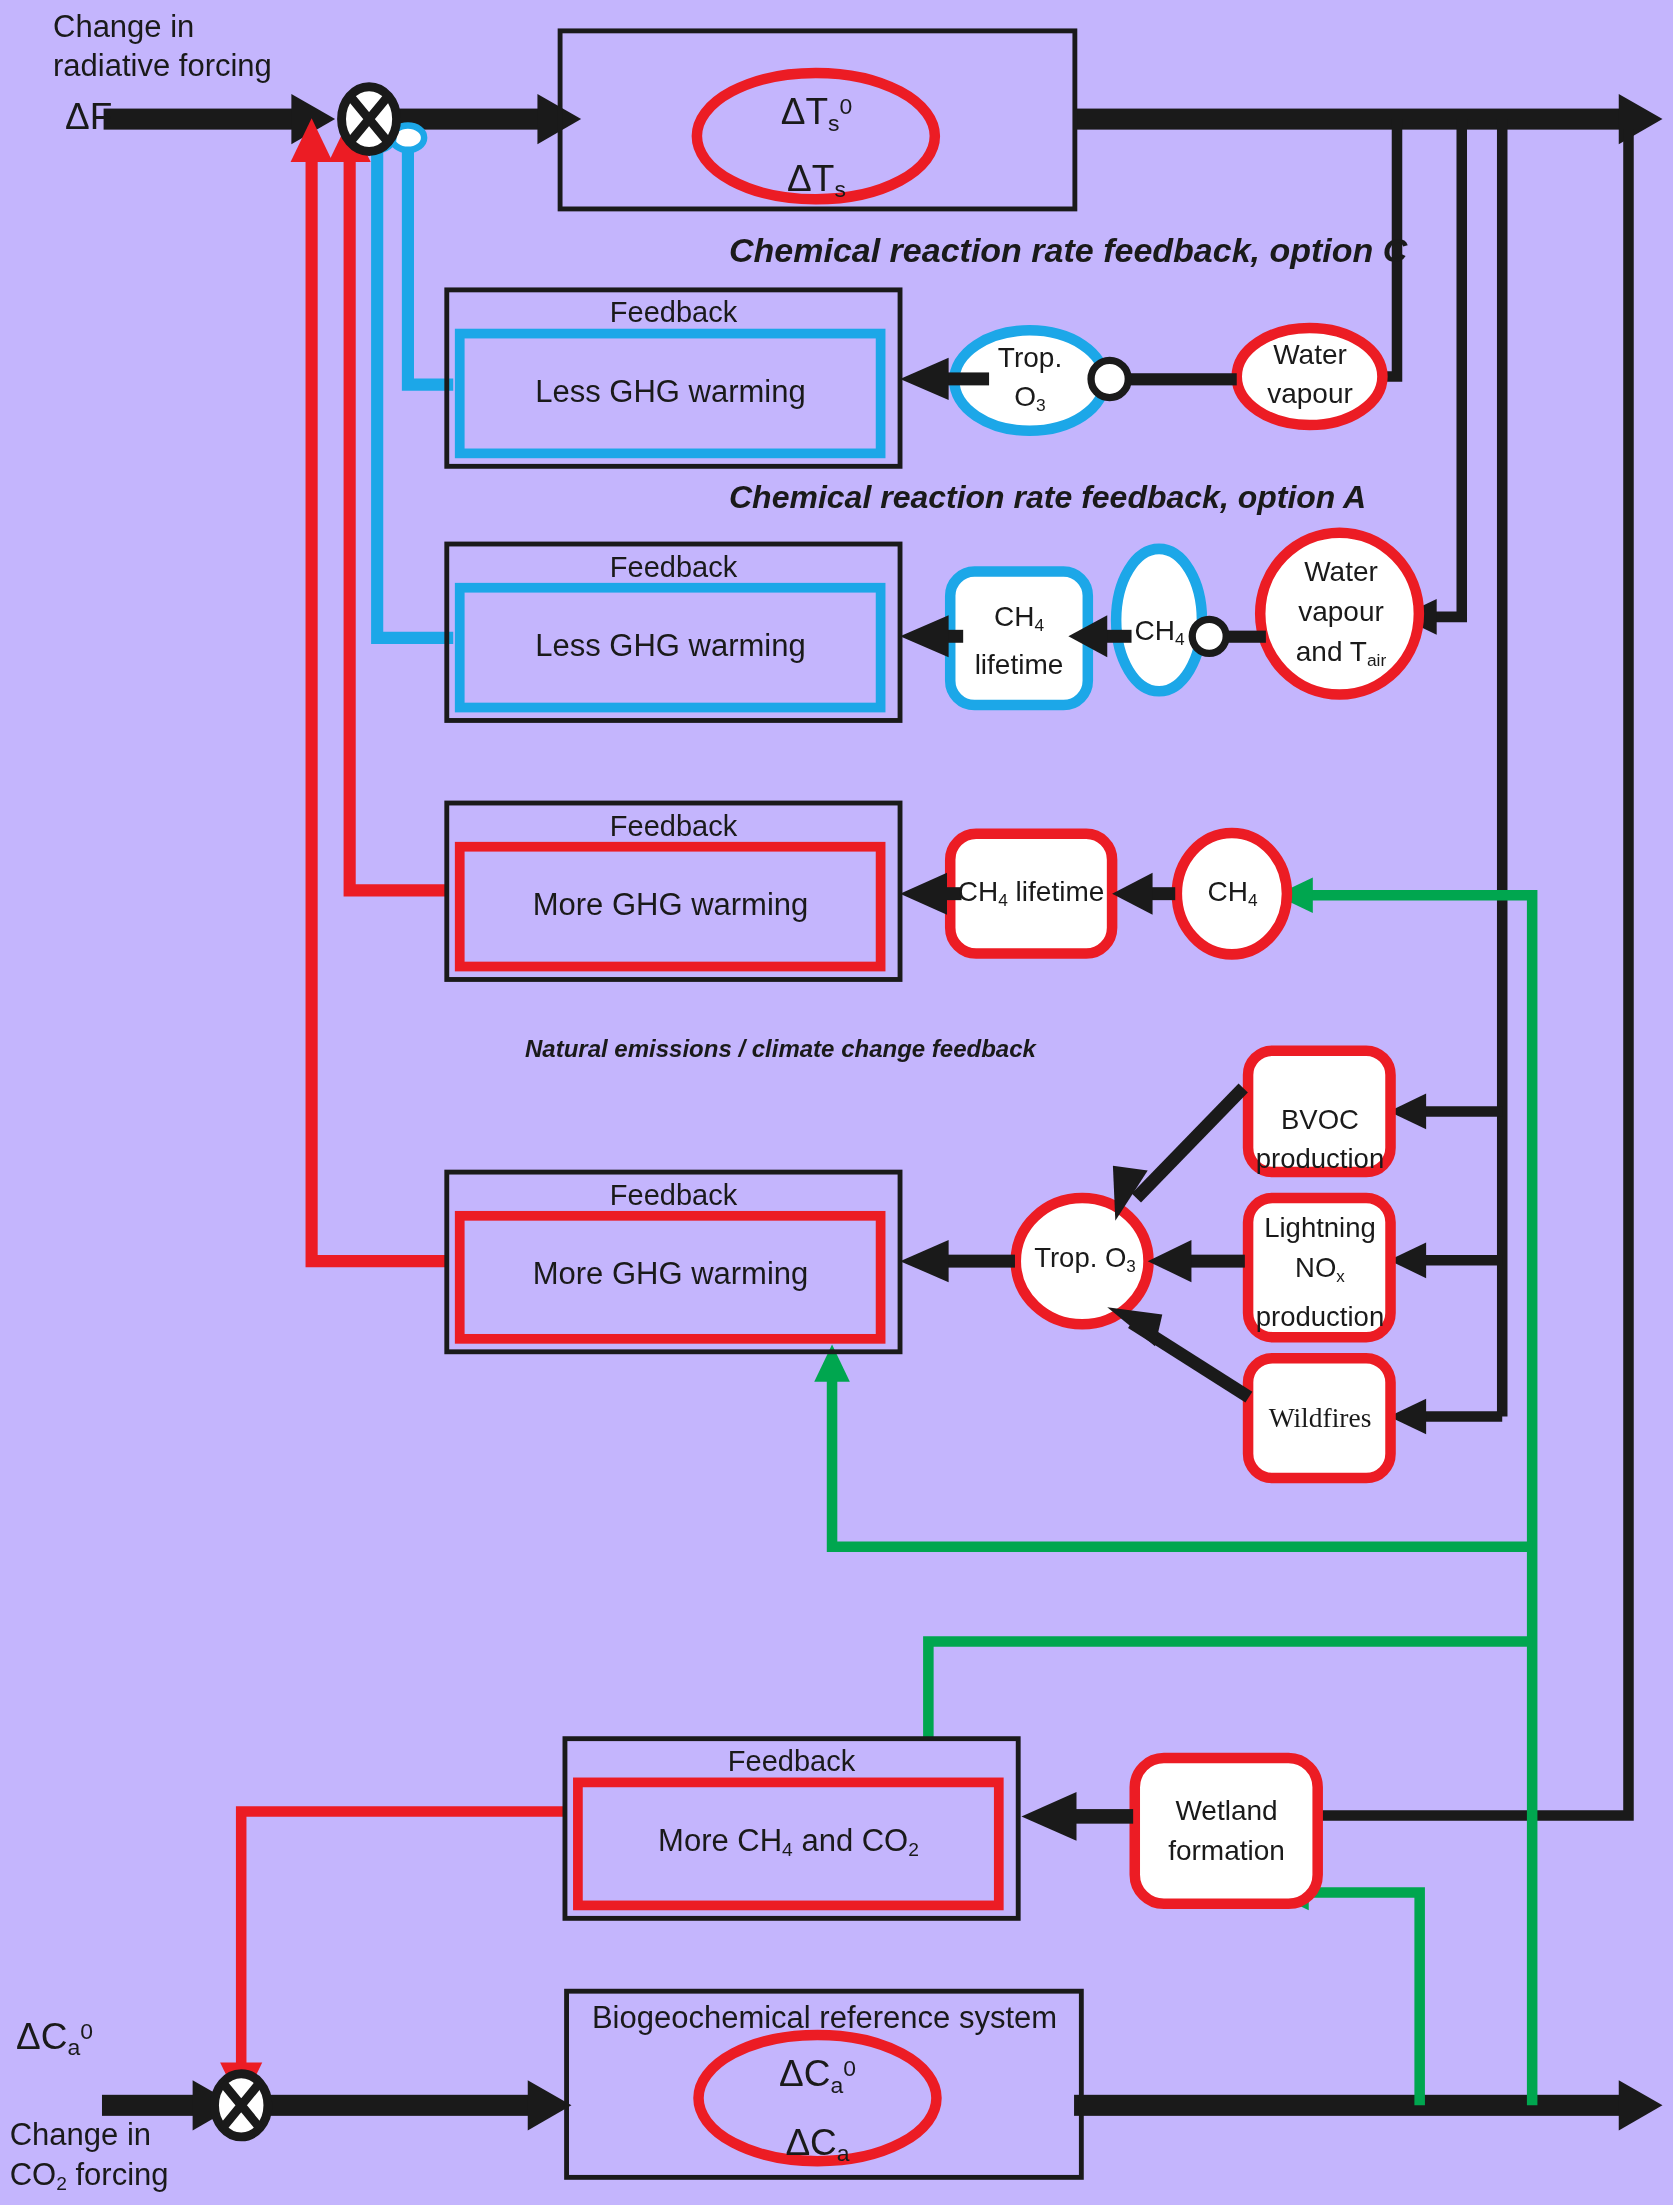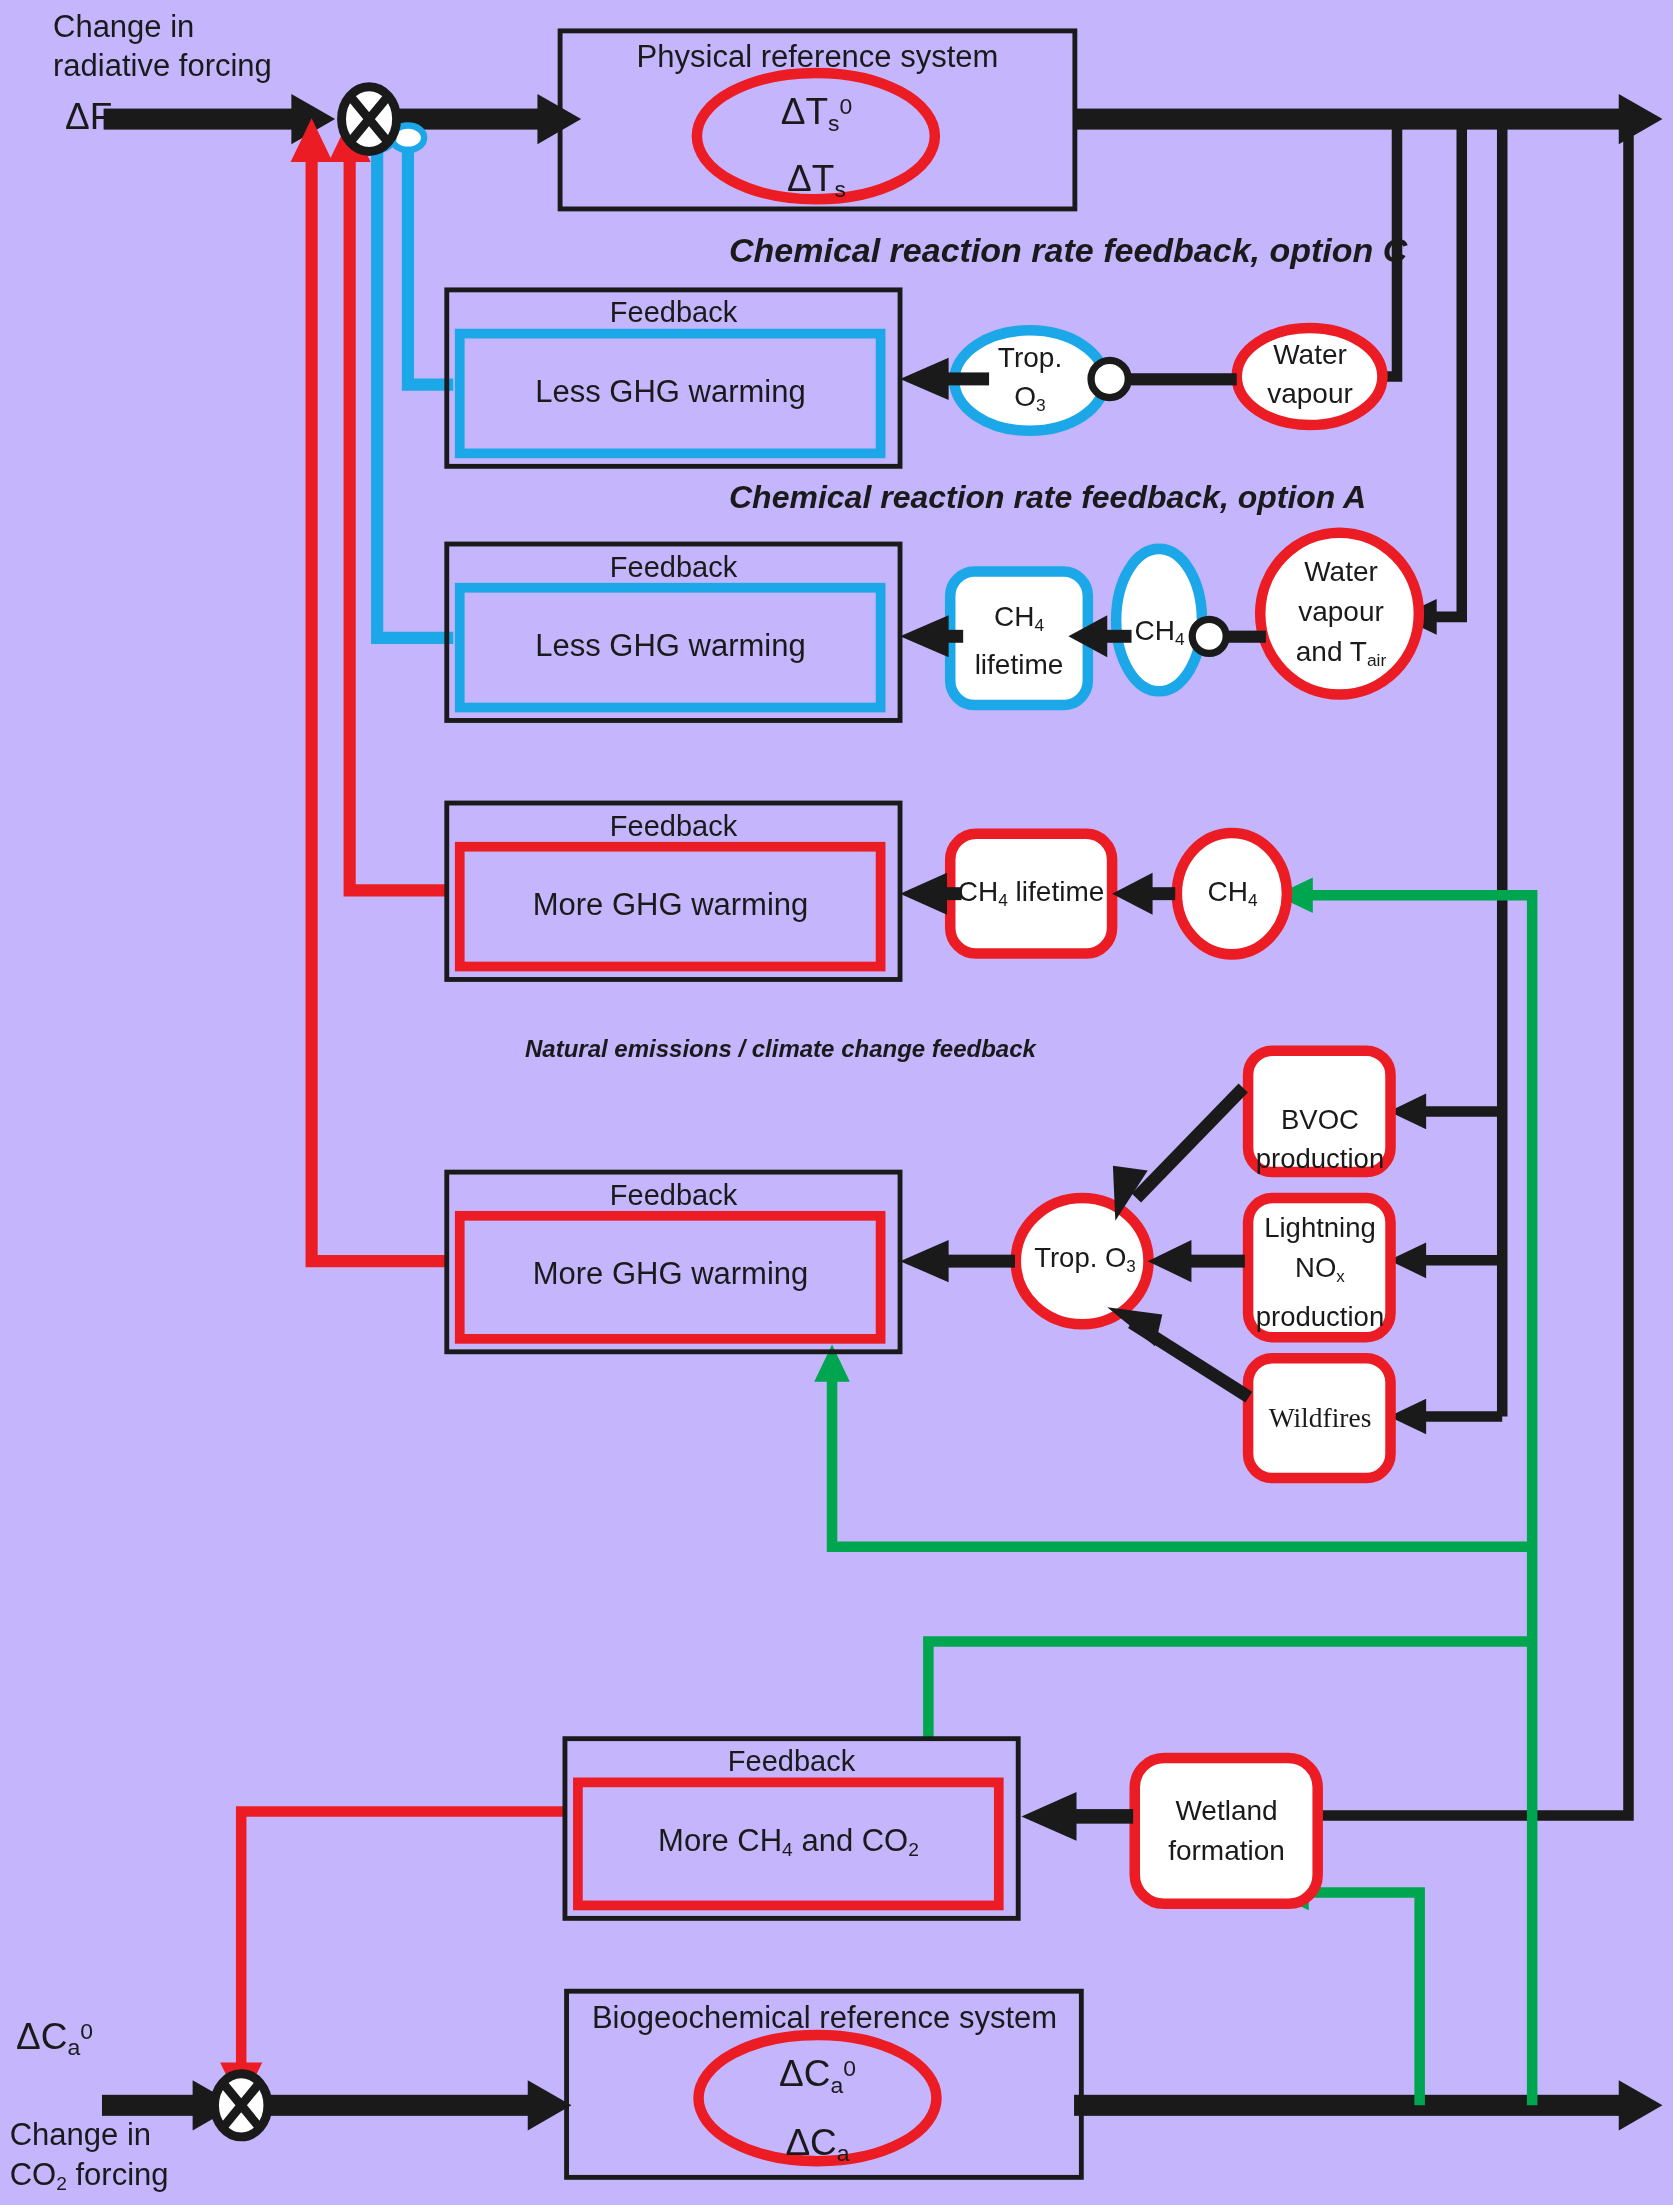--- a/index.html
+++ b/index.html
@@ -218,21 +218,20 @@
       <path d="M275,2573 L321,2629 M321,2573 L275,2629" stroke="#1a1a1a" stroke-width="11"></path>
     </g>
   </svg>
 
   <div class="lbl" style="left:53px;top:6.5px;font-size:31px;line-height:39px;">
     <div>Change in</div>
     <div>radiative forcing</div>
   </div>
   <div class="lbl" style="left:65px;top:96px;font-size:37px;">ΔF</div>
 
-  <div class="lbl ctr" style="left:560px;top:39px;width:515px;font-size:31px;">Physical reference system</div>
   <div class="lbl ctr" style="left:695px;top:79px;width:243px;font-size:37px;line-height:55px;">
     <div><span>ΔT</span><sub>s</sub><sup>0</sup></div>
     <div><span>ΔT</span><sub>s</sub></div>
   </div>
 
   <div class="lbl ital" style="left:729px;top:231px;font-size:34px;">Chemical reaction rate feedback, option C</div>
   <div class="lbl ital" style="left:729px;top:479px;font-size:32px;">Chemical reaction rate feedback, option A</div>
   <div class="lbl ital" style="left:525px;top:1035px;font-size:24px;">Natural emissions / climate change feedback</div>
 
   <div class="lbl ctr" style="left:447px;top:296px;width:453px;font-size:29px;">Feedback</div>

